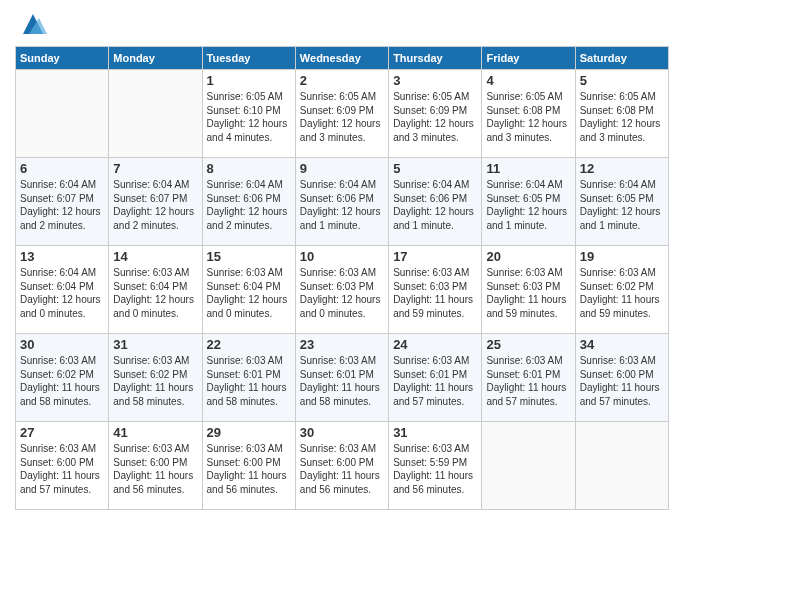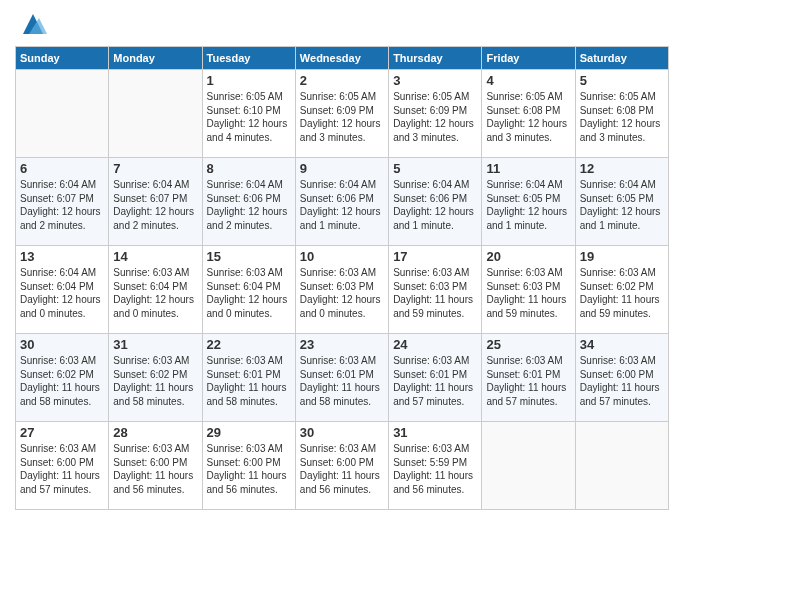--- a/index.html
+++ b/index.html
@@ -324,21 +324,21 @@
         </tr>
         <tr>
           <td>
             <span class="day-num">27</span>
             <div class="day-detail" style="white-space: pre-line;">Sunrise: 6:03 AM
 Sunset: 6:00 PM
 Daylight: 11 hours
 and 57 minutes.</div>
           </td>
           <td>
-            <span class="day-num">28</span>
+            <span class="day-num">41</span>
             <div class="day-detail" style="white-space: pre-line;">Sunrise: 6:03 AM
 Sunset: 6:00 PM
 Daylight: 11 hours
 and 56 minutes.</div>
           </td>
           <td>
             <span class="day-num">29</span>
             <div class="day-detail" style="white-space: pre-line;">Sunrise: 6:03 AM
 Sunset: 6:00 PM
 Daylight: 11 hours

